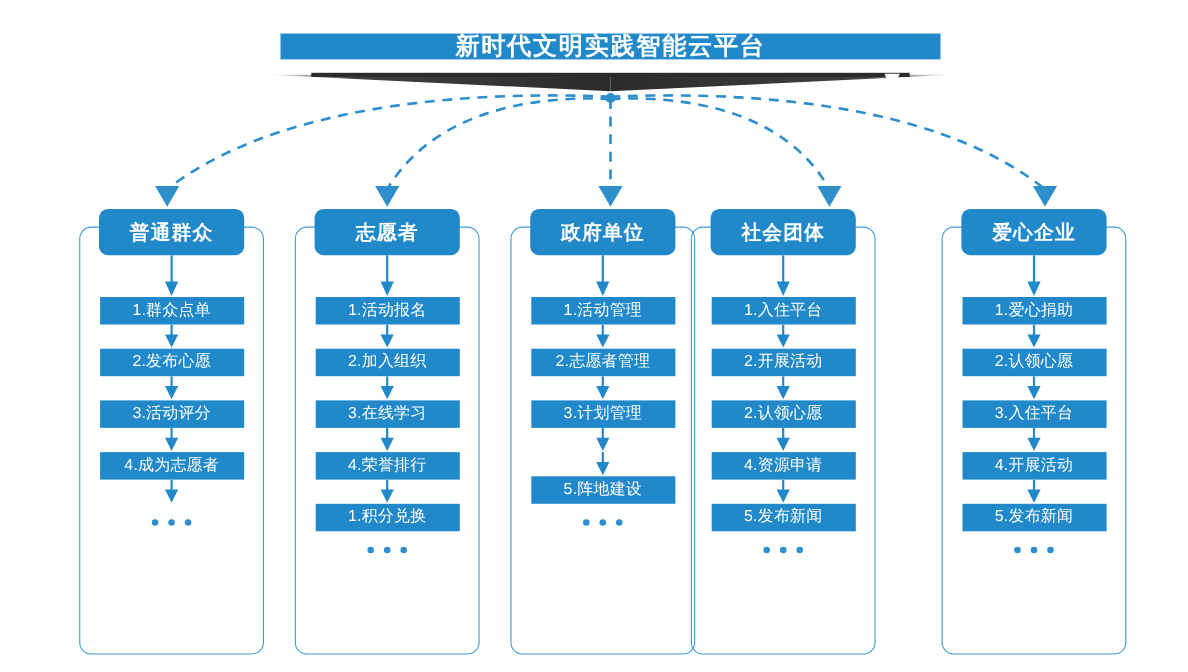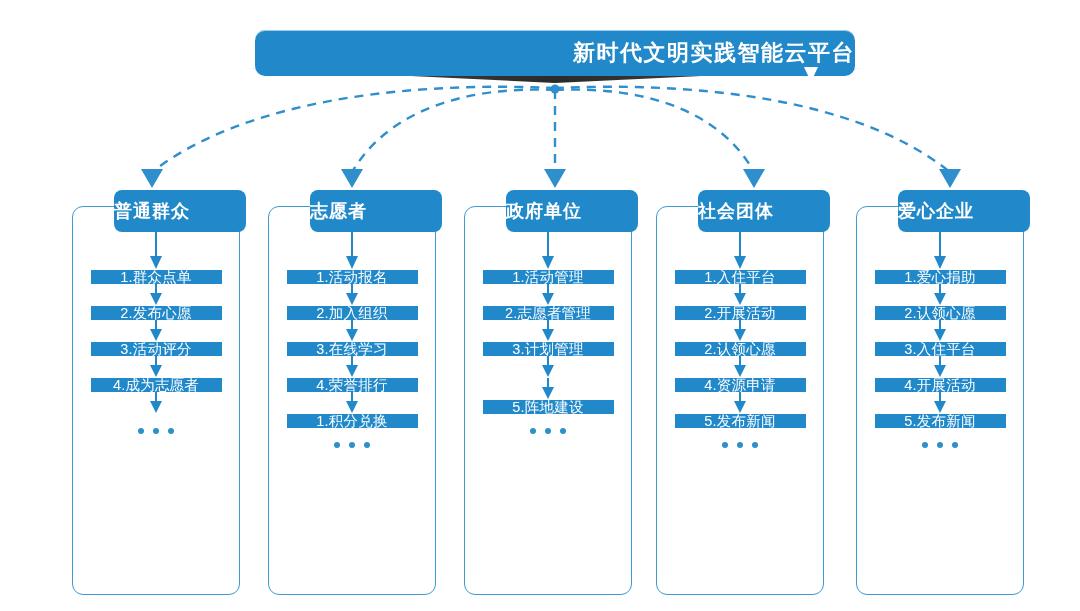--- a/index.html
+++ b/index.html
@@ -26,28 +26,27 @@
     left: 255px;
     top: 30px;
     width: 600px;
     height: 38px;
   }
   .banner-bar {
     position: absolute;
     left: 0;
     top: 0;
     width: 600px;
-    height: 46px;
+    height: 24px;
     background: #2189c9;
     box-shadow: 0 1px 0 rgba(255,255,255,0.55) inset;
     display: flex;
     align-items: center;
-    justify-content: flex-end;
+    justify-content: center;
     z-index: 3;
-    border-radius: 10px;
   }
   .banner-title {
     color: #ffffff;
     font-size: 22px;
     font-weight: bold;
     letter-spacing: 1.5px;
     line-height: 1;
     white-space: nowrap;
   }
   
@@ -88,21 +87,21 @@
   }
   .column {
     position: absolute;
     top: 206px;
     width: 168px;
     height: 389px;
   }
   .col-0 { left: 72px; }
   .col-1 { left: 268px; }
   .col-2 { left: 464px; }
-  .col-3 { left: 656px; }
+  .col-3 { left: 628px; }
   .col-4 { left: 856px; }
 
   .col-frame {
     position: absolute;
     left: 0;
     top: 0;
     width: 100%;
     height: 100%;
     border: 1.6px solid #3c9bd4;
     border-radius: 11px;
@@ -114,23 +113,22 @@
     position: absolute;
     left: 50%;
     top: -16px;
     transform: translateX(-50%);
     width: 132px;
     height: 42px;
     background: #2189c9;
     border-radius: 8px;
     display: flex;
     align-items: center;
-    justify-content: flex-start;
+    justify-content: center;
     z-index: 5;
-    margin-left: 24px;
   }
   .col-header-label {
     color: #ffffff;
     font-size: 18px;
     font-weight: bold;
     letter-spacing: 1px;
     line-height: 1;
     white-space: nowrap;
   }
 
@@ -151,21 +149,21 @@
     height: 22px;
     display: block;
     flex: 0 0 auto;
   }
   .v-arrow.first {
     height: 38px;
   }
 
   .item-box {
     width: 131px;
-    height: 14px;
+    height: 25px;
     background: #2189c9;
     display: flex;
     align-items: center;
     justify-content: center;
     flex: 0 0 auto;
   }
   .item-label {
     color: #ffffff;
     font-size: 14.5px;
     line-height: 1;

